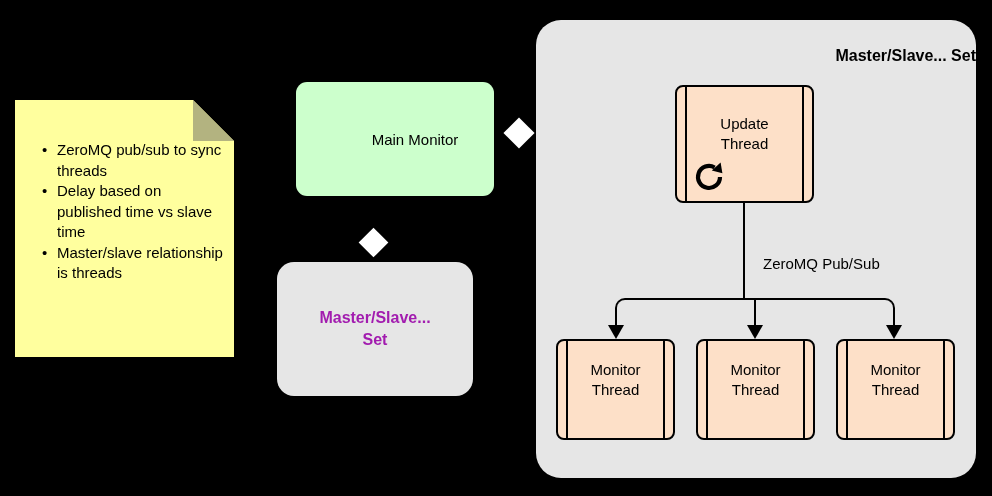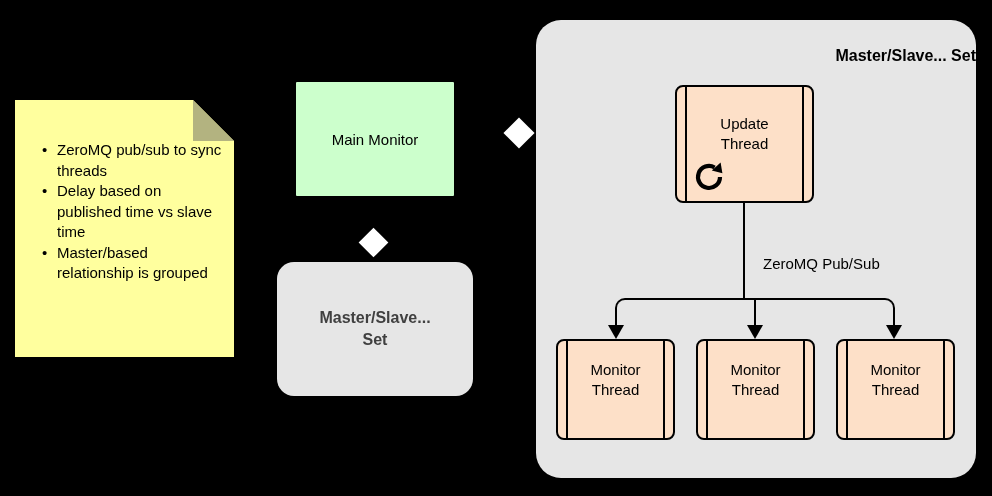--- a/index.html
+++ b/index.html
@@ -62,24 +62,25 @@
   }
 
   
   #main-monitor {
     position: absolute;
     left: 296px;
     top: 82px;
     width: 158px;
     height: 114px;
     background: #ccffcc;
-    border-radius: 1px;
+    border-radius: 11px;
     display: flex;
     align-items: center;
     justify-content: center;
+    padding-left: 40px;
   }
   #main-monitor-label {
     font-size: 15px;
     color: #000000;
   }
 
   
   #ms-set-left {
     position: absolute;
     left: 277px;
@@ -89,21 +90,21 @@
     background: #e6e6e6;
     border-radius: 17px;
     display: flex;
     flex-direction: column;
     align-items: center;
     justify-content: center;
   }
   #ms-set-left .line {
     font-size: 16px;
     font-weight: bold;
-    color: #404040;
+    color: #a21caf;
     line-height: 22px;
   }
   #ms-set-left-diamond {
     position: absolute;
     left: 363px;
     top: 232px;
     width: 21px;
     height: 21px;
     background: #ffffff;
     transform: rotate(45deg);
@@ -239,21 +240,21 @@
     <li>
       <span class="bullet">•</span>
       <span>ZeroMQ pub/sub to sync threads</span>
     </li>
     <li>
       <span class="bullet">•</span>
       <span>Delay based on published time vs slave time</span>
     </li>
     <li>
       <span class="bullet">•</span>
-      <span>Master/based relationship is grouped</span>
+      <span>Master/slave relationship is threads</span>
     </li>
   </ul>
 
   <div id="main-monitor">
     <span id="main-monitor-label">Main Monitor</span>
   </div>
 
   <div id="ms-set-left-diamond"></div>
   <div id="ms-set-left">
     <span class="line">Master/Slave...</span>

